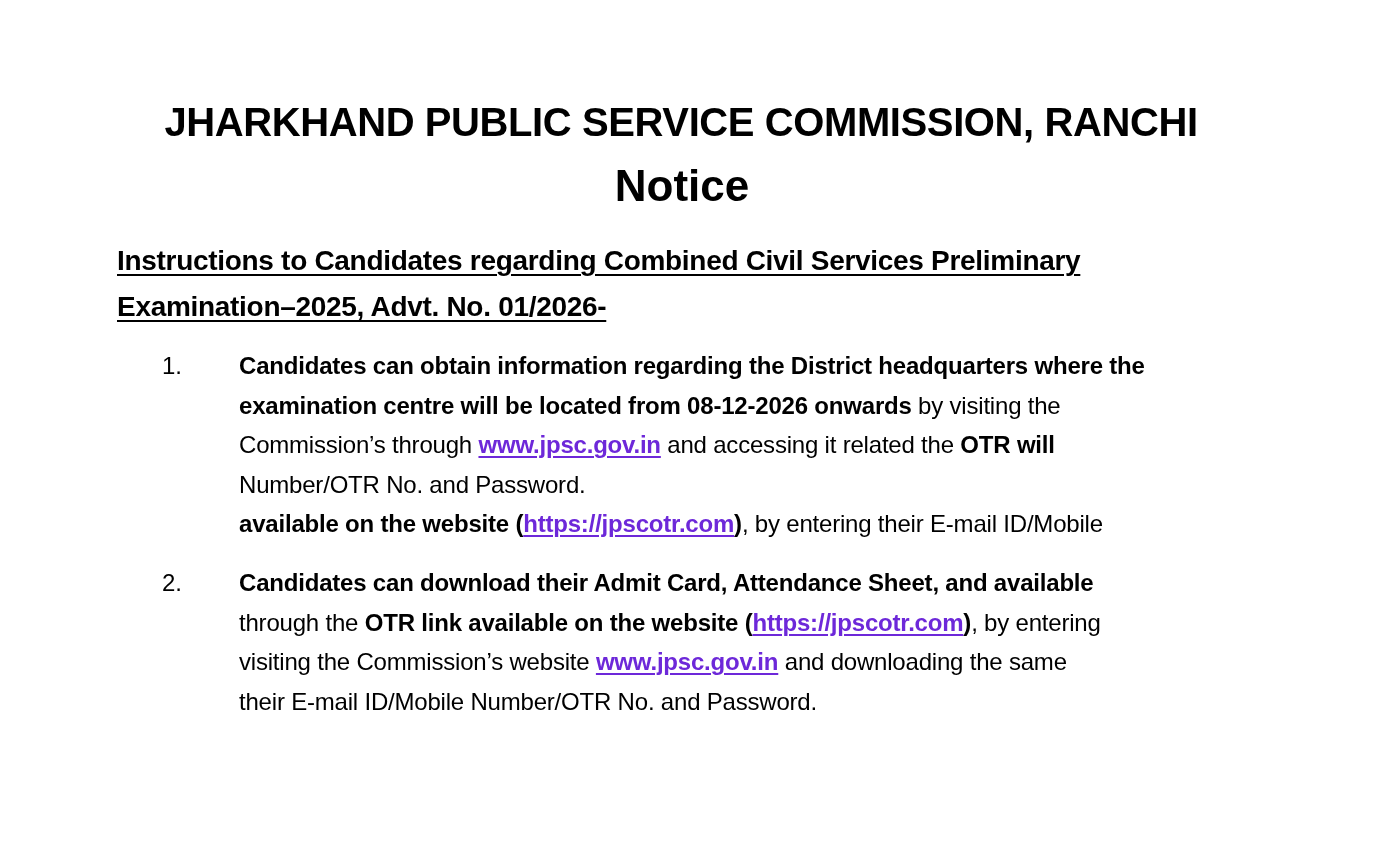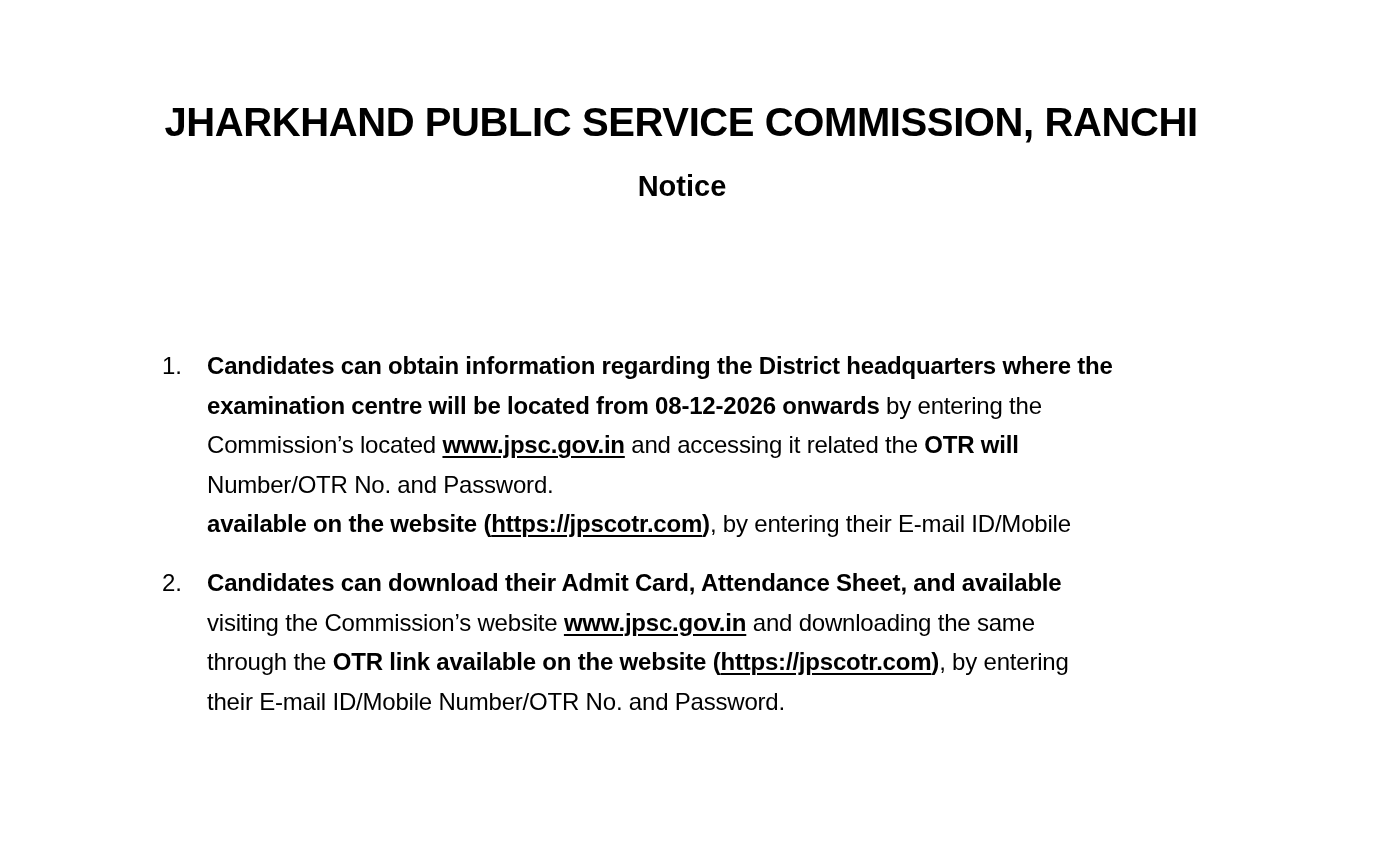--- a/index.html
+++ b/index.html
@@ -34,21 +34,21 @@
       letter-spacing: -0.4px;
       white-space: nowrap;
     }
     .notice-title {
       position: absolute;
       left: 0;
       width: 1364px;
       top: 162px;
       text-align: center;
       font-weight: bold;
-      font-size: 29px;
+      font-size: 44px;
       line-height: 48px;
     }
     .subject {
       position: absolute;
       left: 117px;
       top: 238px;
       width: 1100px;
       font-weight: bold;
       font-size: 28px;
       line-height: 46px;
@@ -77,71 +77,76 @@
       margin-bottom: 19px;
     }
     .item .num {
       position: absolute;
       left: 162px;
       top: 0;
     }
     .item .line {
       display: block;
       white-space: nowrap;
+      margin-left: 32px;
     }
     b { font-weight: bold; }
     a.link {
-      color: #000000;
+      color: #6d28d9;
       font-weight: bold;
       text-decoration: underline;
       text-decoration-thickness: 2px;
       text-underline-offset: 3px;
     }
   </style>
 </head>
 <body>
 
 <div class="page">
 
   <div class="org-title">JHARKHAND PUBLIC SERVICE COMMISSION, RANCHI</div>
 
   <div class="notice-title">Notice</div>
 
+  <div class="subject">
+    <span class="line">Instructions to Candidates regarding Combined Civil Services Preliminary</span>
+    <span class="line">Examination–2025, Advt. No. 01/2026-</span>
+  </div>
 
   <ol class="instructions">
 
     <li class="item">
       <span class="num">1.</span>
       <span class="line">
         <b>Candidates can obtain information regarding the District headquarters where the</b>
       </span>
       <span class="line">
-        <b>examination centre will be located from 08-12-2026 onwards</b><span> by entering the</span>
+        <b>examination centre will be located from 08-12-2026 onwards</b><span> by visiting the</span>
       </span>
       <span class="line">
-        <span>Commission’s located </span><a class="link" href="#">www.jpsc.gov.in</a><span> and accessing it related the </span><b>OTR will</b>
+        <span>Commission’s through </span><a class="link" href="#">www.jpsc.gov.in</a><span> and accessing it related the </span><b>OTR will</b>
       </span>
       <span class="line">
         <span>Number/OTR No. and Password.</span>
       </span>
       <span class="line">
         <b>available on the website (</b><a class="link" href="#">https://jpscotr.com</a><b>)</b><span>, by entering their E-mail ID/Mobile</span>
       </span>
     </li>
 
     <li class="item">
       <span class="num">2.</span>
       <span class="line">
         <b>Candidates can download their Admit Card, Attendance Sheet, and available</b>
       </span>
       <span class="line">
-        <span>visiting the Commission’s website </span><a class="link" href="#">www.jpsc.gov.in</a><span> and downloading the same</span>
+        <span>through the </span><b>OTR link available on the website (</b><a class="link" href="#">https://jpscotr.com</a><b>)</b><span>, by entering</span>
       </span>
       <span class="line">
-        <span>through the </span><b>OTR link available on the website (</b><a class="link" href="#">https://jpscotr.com</a><b>)</b><span>, by entering</span>
+        <span>visiting the Commission’s website </span><a class="link" href="#">www.jpsc.gov.in</a><span> and downloading the same</span>
       </span>
       <span class="line">
         <span>their E-mail ID/Mobile Number/OTR No. and Password.</span>
       </span>
     </li>
 
   </ol>
 </div>
 
 </body></html>

